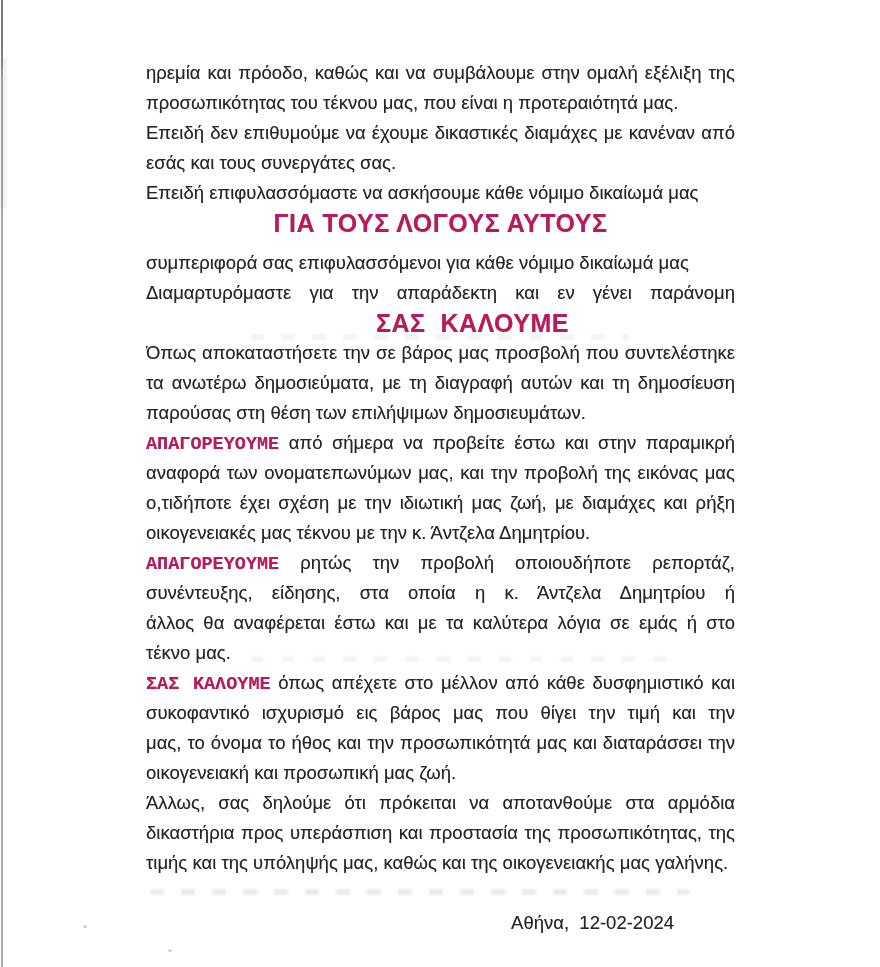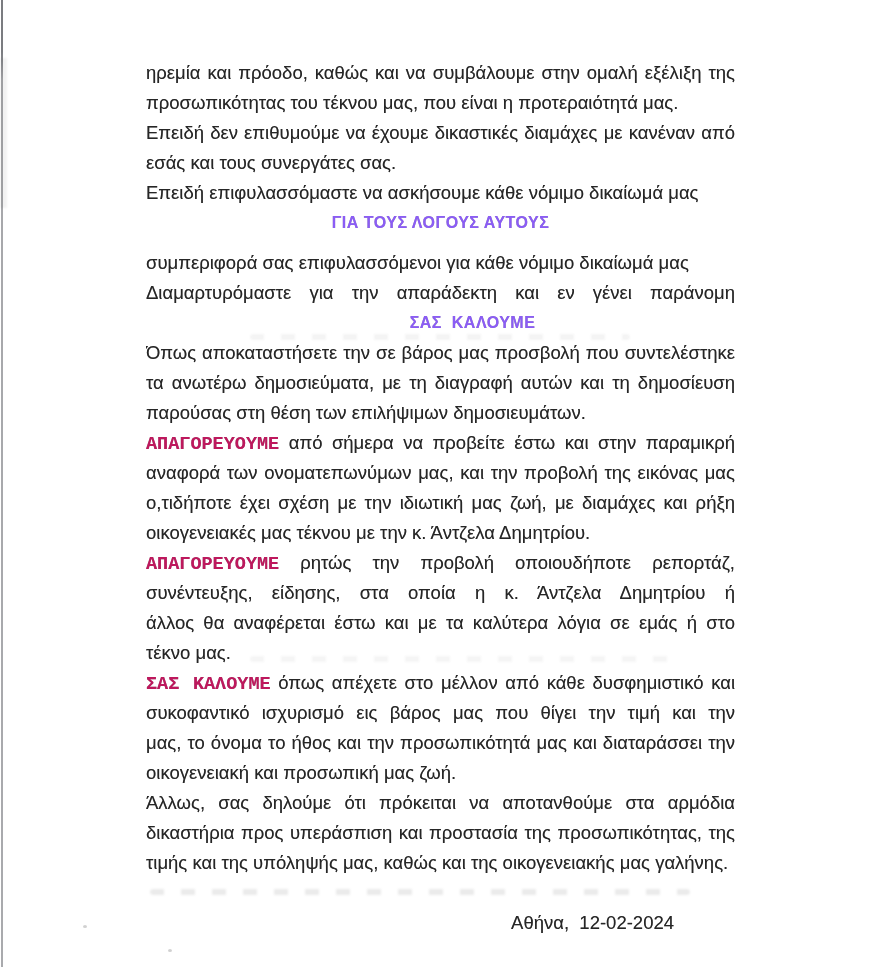--- a/index.html
+++ b/index.html
@@ -39,22 +39,22 @@
     text-shadow:0 0 .5px rgba(40,40,40,0.45);
   }
   .line {
     height:30px; overflow:hidden;
     text-align:justify; text-align-last:justify;
   }
   .line.last { text-align-last:left; }
   .lead { font-weight:700; color:#be185d;font-family:Liberation Mono, monospace; }
   .heading {
     height:30px; line-height:30px;
-    text-align:center; font-weight:700; font-size:16px;
-    color:#8b5cf6; letter-spacing:.5px;
+    text-align:center; font-weight:700; font-size:25px;
+    color:#be185d; letter-spacing:.5px;
   }
   .heading[data-name="we-summon-heading"] { transform:translateX(32px); }
   .heading[data-name="for-these-reasons-heading"] { margin-bottom:10px; }
   .spacer { height:30px; }
   .centerline { height:30px; line-height:30px; text-align:right; }
   .centerline[data-name="dateline"] { transform:translateX(-61px); }
   .centerline[data-name="signature-line"] { transform:translateX(-40px);margin-top:31px; }
 </style>
 </head>
 <body>

